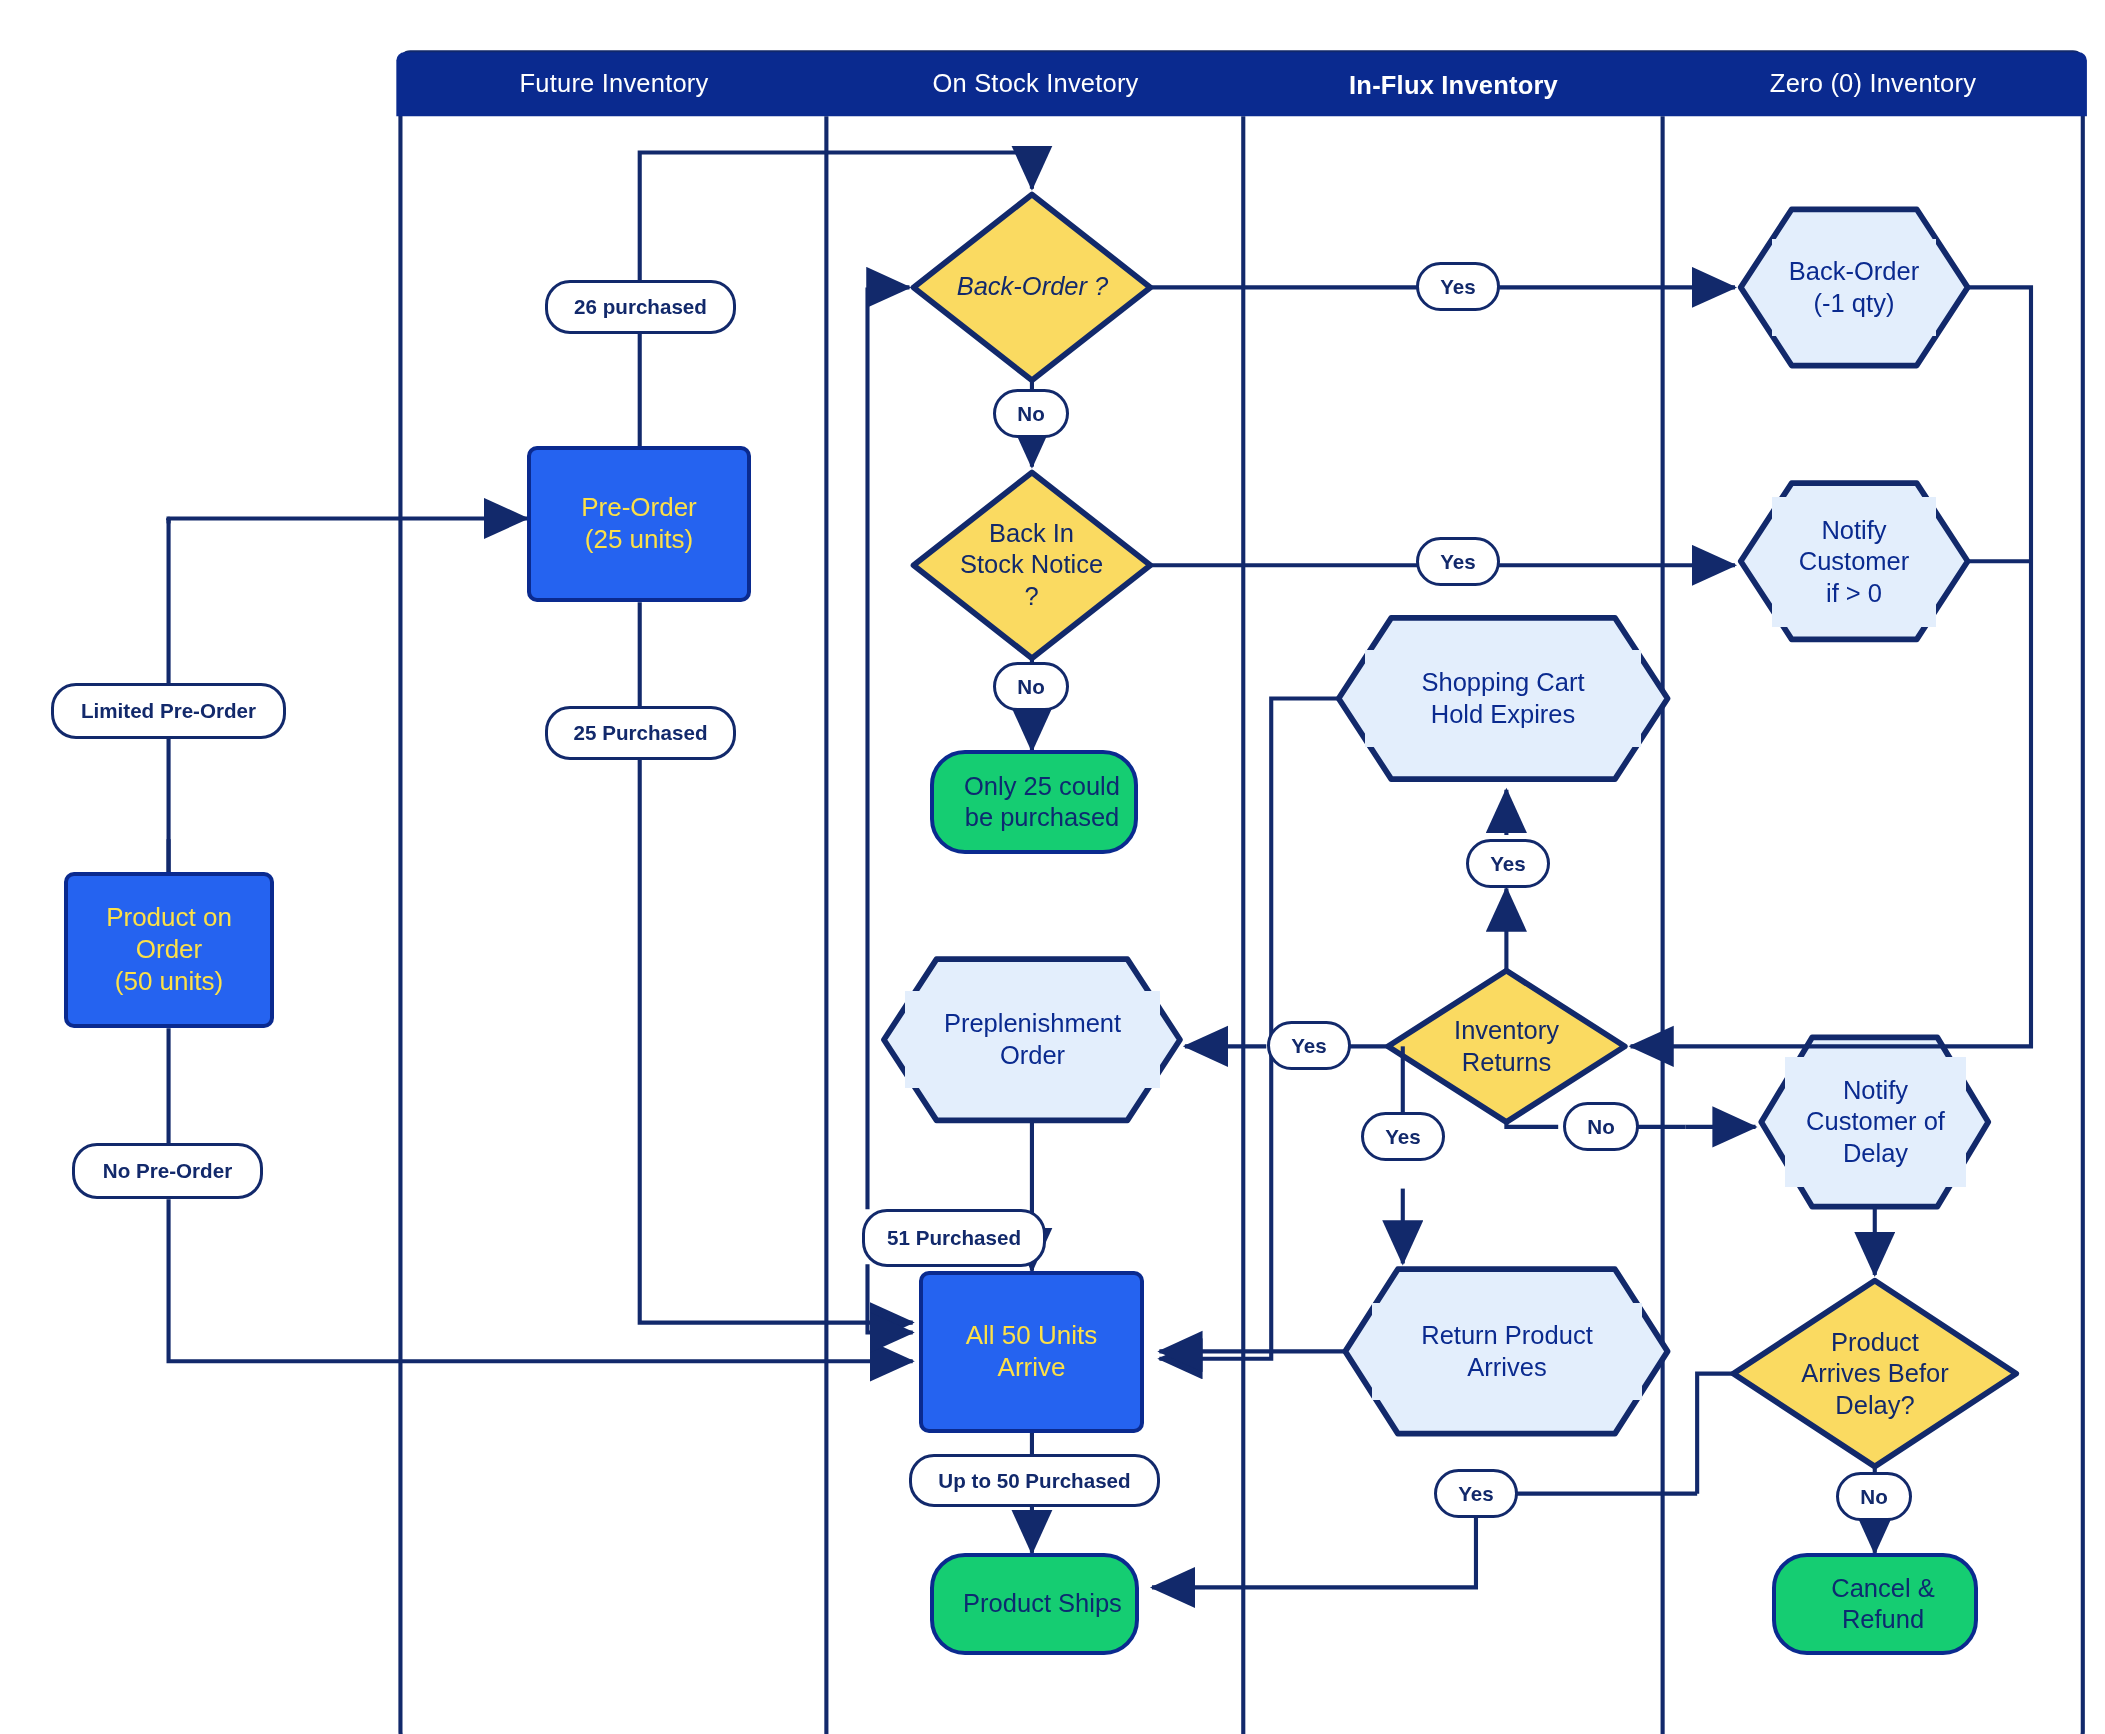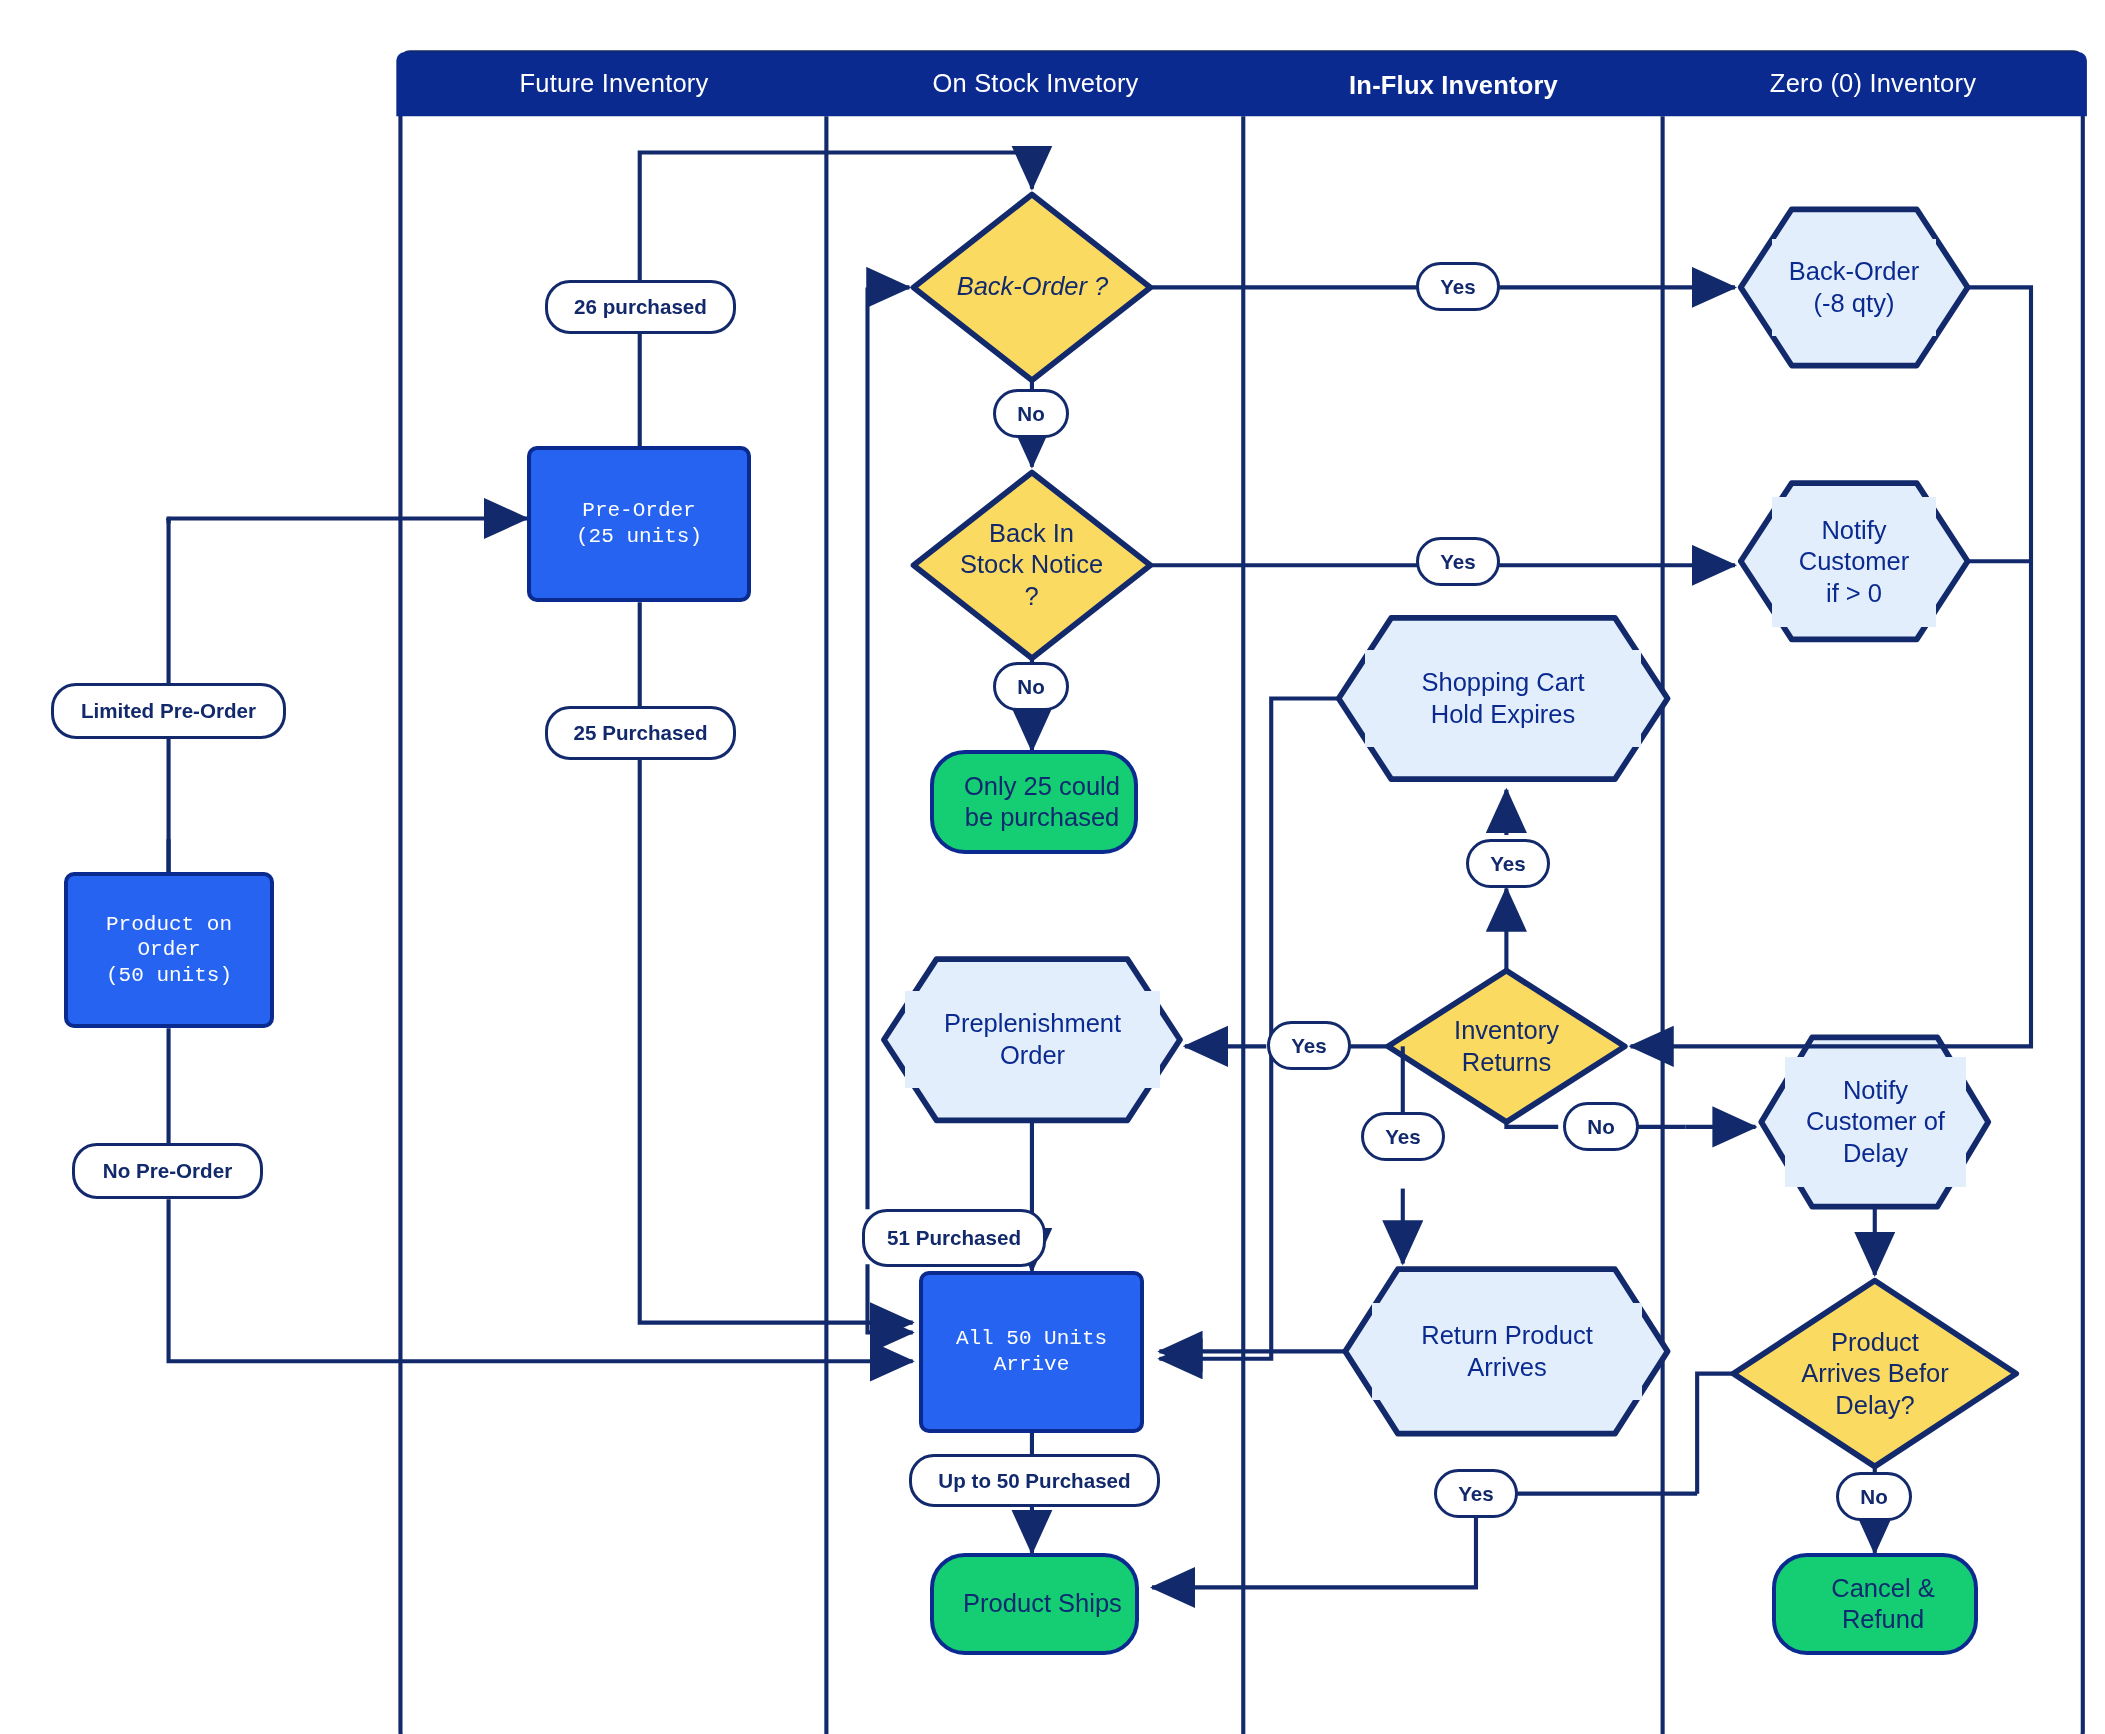--- a/index.html
+++ b/index.html
@@ -4,21 +4,21 @@
 <style>
   html,body{margin:0;padding:0;background:#ffffff;}
   body{font-family:"Liberation Sans","DejaVu Sans",sans-serif;}
   #stage{position:relative;width:2105px;height:1735px;background:#ffffff;overflow:hidden;}
   #svg{position:absolute;left:0;top:0;width:2105px;height:1735px;}
   .node{position:absolute;box-sizing:border-box;display:flex;align-items:center;justify-content:center;text-align:center;line-height:1.22;}
   .node span{display:block;white-space:pre-line;}
 
   
   .lane-title{color:#ffffff;font-size:25.5px;letter-spacing:0.2px;}
-  .rect-blue{background:#2563f0;border:4.1px solid #0a2a8f;border-radius:10px;color:#ffffff;font-size:21px;font-family:Liberation Mono, monospace;}
+  .rect-blue{background:#2563f0;border:4.1px solid #0a2a8f;border-radius:10px;color:#fde047;font-size:26px;}
   .hex-light{background:#e3eefc;color:#0a2a8f;font-size:25.5px;}
   .dia-yellow{color:#12296b;font-size:25.5px;}
   .term-green{background:#15cd72;border:4.1px solid #0a2a8f;border-radius:35px;color:#0d2a70;font-size:25.5px;padding-left:16px;}
   .edge-label{position:absolute;background:#ffffff;border:3.3px solid #12296b;border-radius:25px;
     color:#12296b;font-weight:bold;font-size:20.6px;display:flex;align-items:center;justify-content:center;
     box-sizing:border-box;white-space:nowrap;padding:0 8.2px;}
 </style>
 </head>
 <body>
 
@@ -219,21 +219,21 @@
 Returns</span>
     </div>
 
   <div class="node hex-light" style="left:1372px;top:1303px;width:270px;height:97px;">
     <span>Return Product
 Arrives</span>
     </div>
 
   <div class="node hex-light" style="left:1772px;top:239px;width:164px;height:97px;">
     <span>Back-Order
-(-8 qty)</span>
+(-1 qty)</span>
     </div>
 
   <div class="node hex-light" style="left:1772px;top:497px;width:164px;height:130px;">
     <span>Notify
 Customer
 if &gt; 0</span>
     </div>
 
   <div class="node hex-light" style="left:1785px;top:1057px;width:181px;height:130px;">
     <span>Notify

